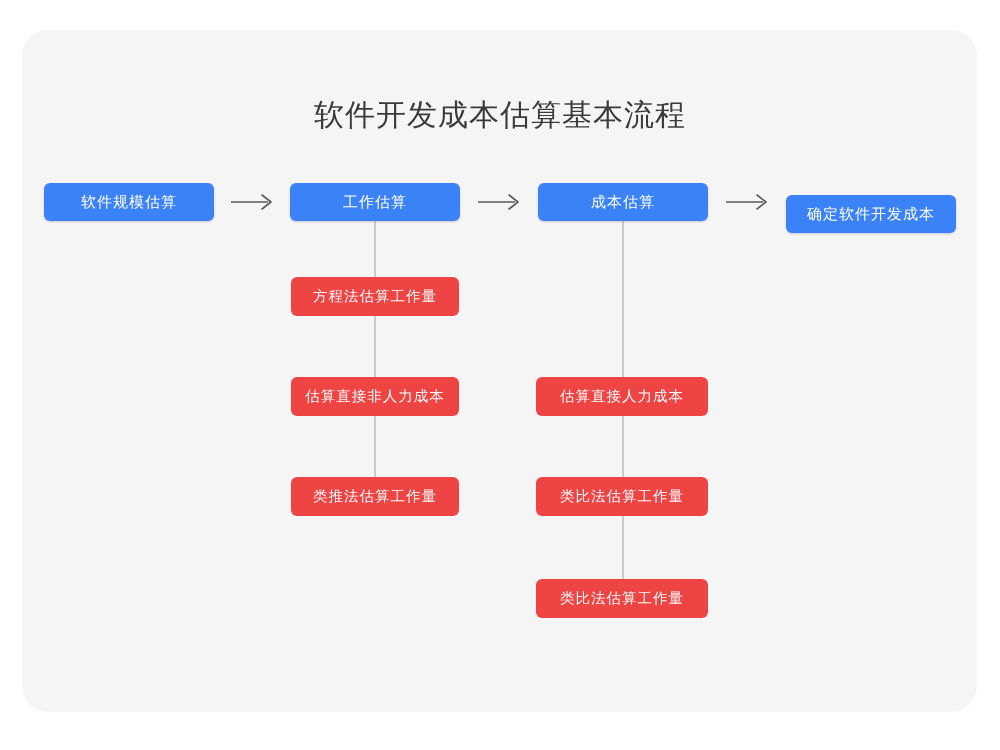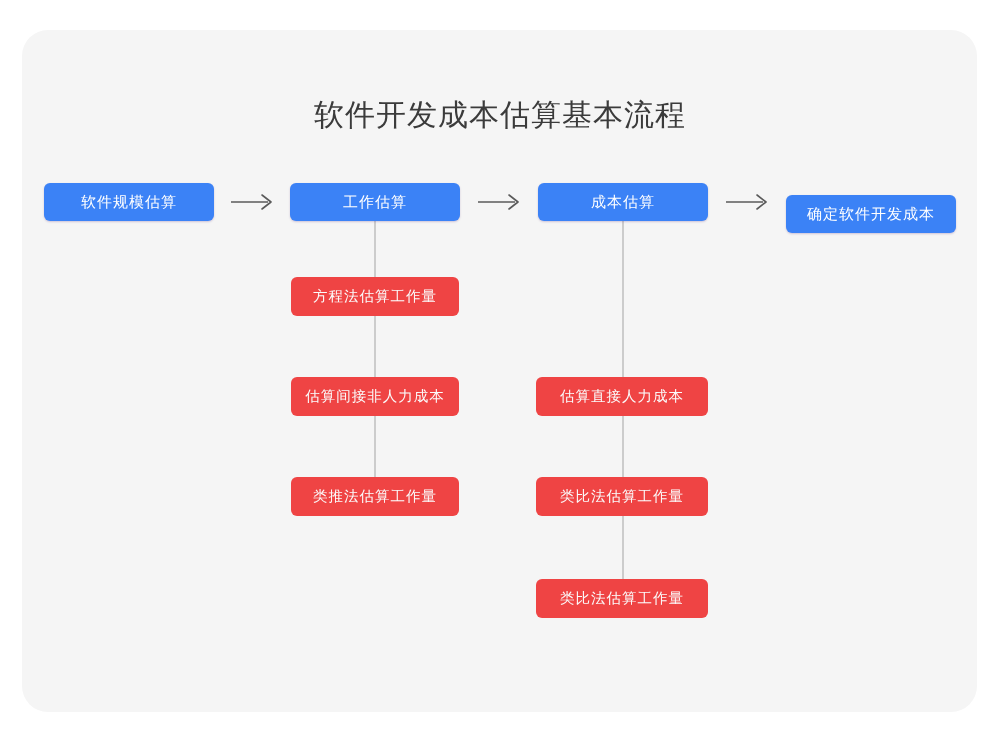--- a/index.html
+++ b/index.html
@@ -132,21 +132,21 @@
 
   <div class="node primary" style="left:786px; top:183px; width:170px;margin-top:12px;">
     <span>确定软件开发成本</span>
   </div>
 
   <div class="node secondary" style="left:291px; top:277px; width:168px;">
     <span>方程法估算工作量</span>
   </div>
 
   <div class="node secondary" style="left:291px; top:377px; width:168px;">
-    <span>估算间接非人力成本</span>
+    <span>估算直接非人力成本</span>
   </div>
 
   <div class="node secondary" style="left:291px; top:477px; width:168px;">
     <span>类推法估算工作量</span>
   </div>
 
 
   <div class="node secondary" style="left:536px; top:377px; width:172px;">
     <span>估算直接人力成本</span>
   </div>

